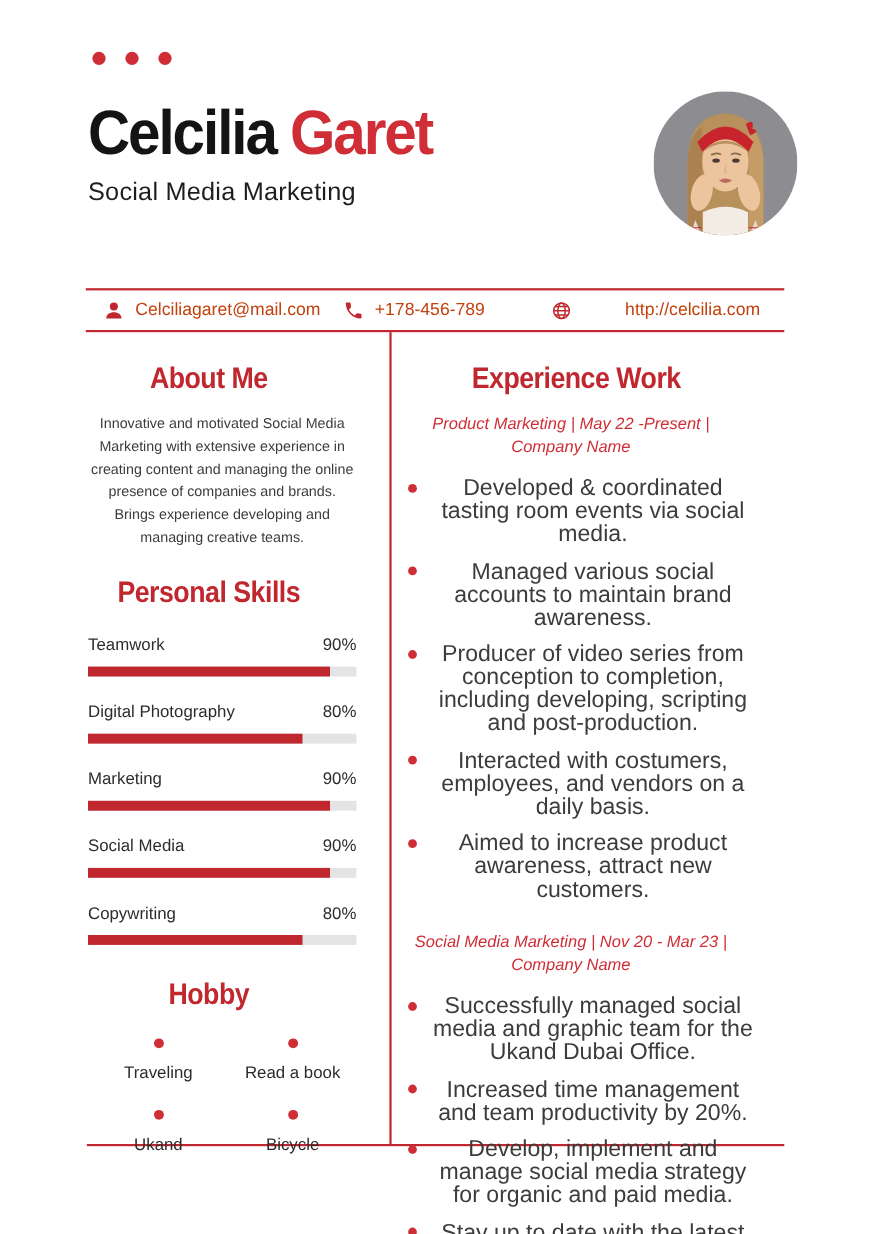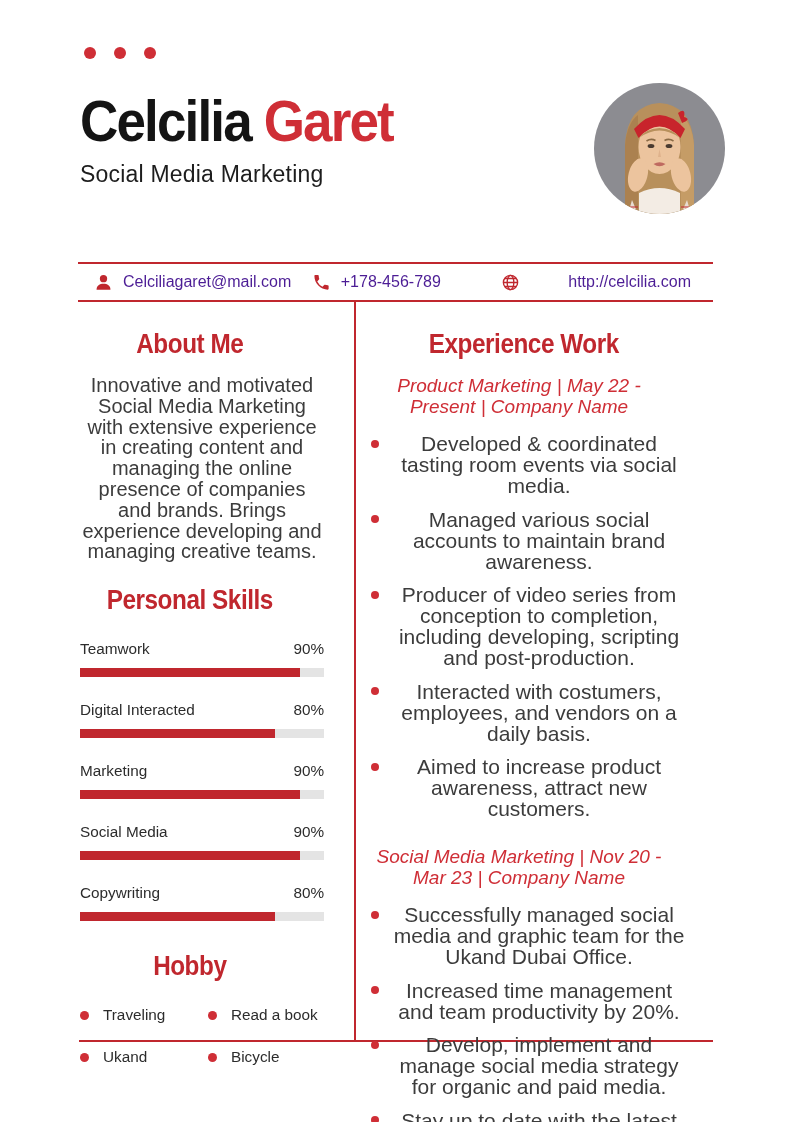--- a/index.html
+++ b/index.html
@@ -41,21 +41,21 @@
   .photo svg{display:block;width:100%;height:100%;}
 
   
   .contact-bar{
     position:absolute;left:78px;top:262px;width:635px;height:40px;
     border-top:2px solid var(--accent);
     border-bottom:2px solid var(--accent);
     display:flex;align-items:center;justify-content:space-between;
     padding:0 16px 0 16px;
   }
-  .contact-item{display:flex;align-items:center;gap:10px;font-size:16px;color:#4c1d95;}
+  .contact-item{display:flex;align-items:center;gap:10px;font-size:16px;color:#c2410c;}
   .contact-item .cicon{width:19px;height:19px;display:inline-flex;}
   .contact-item .cicon svg{width:100%;height:100%;}
   .contact-item.phone{margin-left:-40px;}
   .contact-item.web{margin-right:6px;gap:48px;}
 
   
   .columns{
     position:absolute;left:79px;top:302px;width:634px;height:740px;
     display:flex;
     border-bottom:2px solid var(--accent);
@@ -63,39 +63,39 @@
   }
   .col-left{width:277px;border-right:2px solid var(--accent);padding:0 30px 0 1px;}
   .col-right{flex:1;padding-left:13px;}
 
   h2.section{
     margin:0;font-size:27px;font-weight:bold;color:var(--accent);
     letter-spacing:-.5px;white-space:nowrap;
     transform:scaleX(.9);transform-origin:left center;
   }
   .about h2{margin-top:27px;}
-  .about p{margin:15px 0 0;font-size:20px;line-height:20.8px;color:var(--body);}
+  .about p{margin:15px 0 0;font-size:13px;line-height:20.8px;color:var(--body);}
 
   .skills h2{margin-top:23px;}
   .skill{margin-top:24px;}
   .skill-head{display:flex;justify-content:space-between;font-size:15.3px;color:#2c2c2c;}
   .track{margin-top:10px;height:9px;background:var(--track);}
   .fill{height:100%;background:var(--accent);}
 
   .hobby h2{margin-top:30px;}
   .hobby-grid{
     margin-top:24px;display:grid;grid-template-columns:128px auto;
     row-gap:24px;
   }
-  .hobby-item{display:flex;align-items:center;gap:14px;font-size:15.3px;color:#2c2c2c;}
+  .hobby-item{display:flex;align-items:center;gap:14px;font-size:15.3px;color:#2c2c2c;flex-direction:column;}
   .rdot{width:9px;height:9px;border-radius:50%;background:var(--accent-bright);flex:0 0 auto;}
 
   .experience h2{margin-top:27px;}
   .job-heading{
-    margin:15px 0 0;font-size:19px;line-height:21px;font-style:italic;
+    margin:15px 0 0;font-size:15px;line-height:21px;font-style:italic;
     color:var(--accent-bright);max-width:300px;
   }
   .job2 .job-heading{margin-top:27px;}
   ul.bullets{list-style:none;margin:16px 0 0;padding:0;max-width:316px;}
   ul.bullets li{
     position:relative;padding-left:24px;margin-bottom:12.5px;
     font-size:21px;line-height:21px;color:var(--body);
   }
   ul.bullets .rdot{position:absolute;left:2px;top:6.5px;width:8px;height:8px;}
 </style>
@@ -193,21 +193,21 @@
           <span>Teamwork</span>
           <span>90%</span>
         </div>
         <div class="track">
           <div class="fill" style="width: 90%;"></div>
         </div>
       </div>
 
       <div class="skill">
         <div class="skill-head">
-          <span>Digital Interacted</span>
+          <span>Digital Photography</span>
           <span>80%</span>
         </div>
         <div class="track">
           <div class="fill" style="width: 80%;"></div>
         </div>
       </div>
 
       <div class="skill">
         <div class="skill-head">
           <span>Marketing</span>

